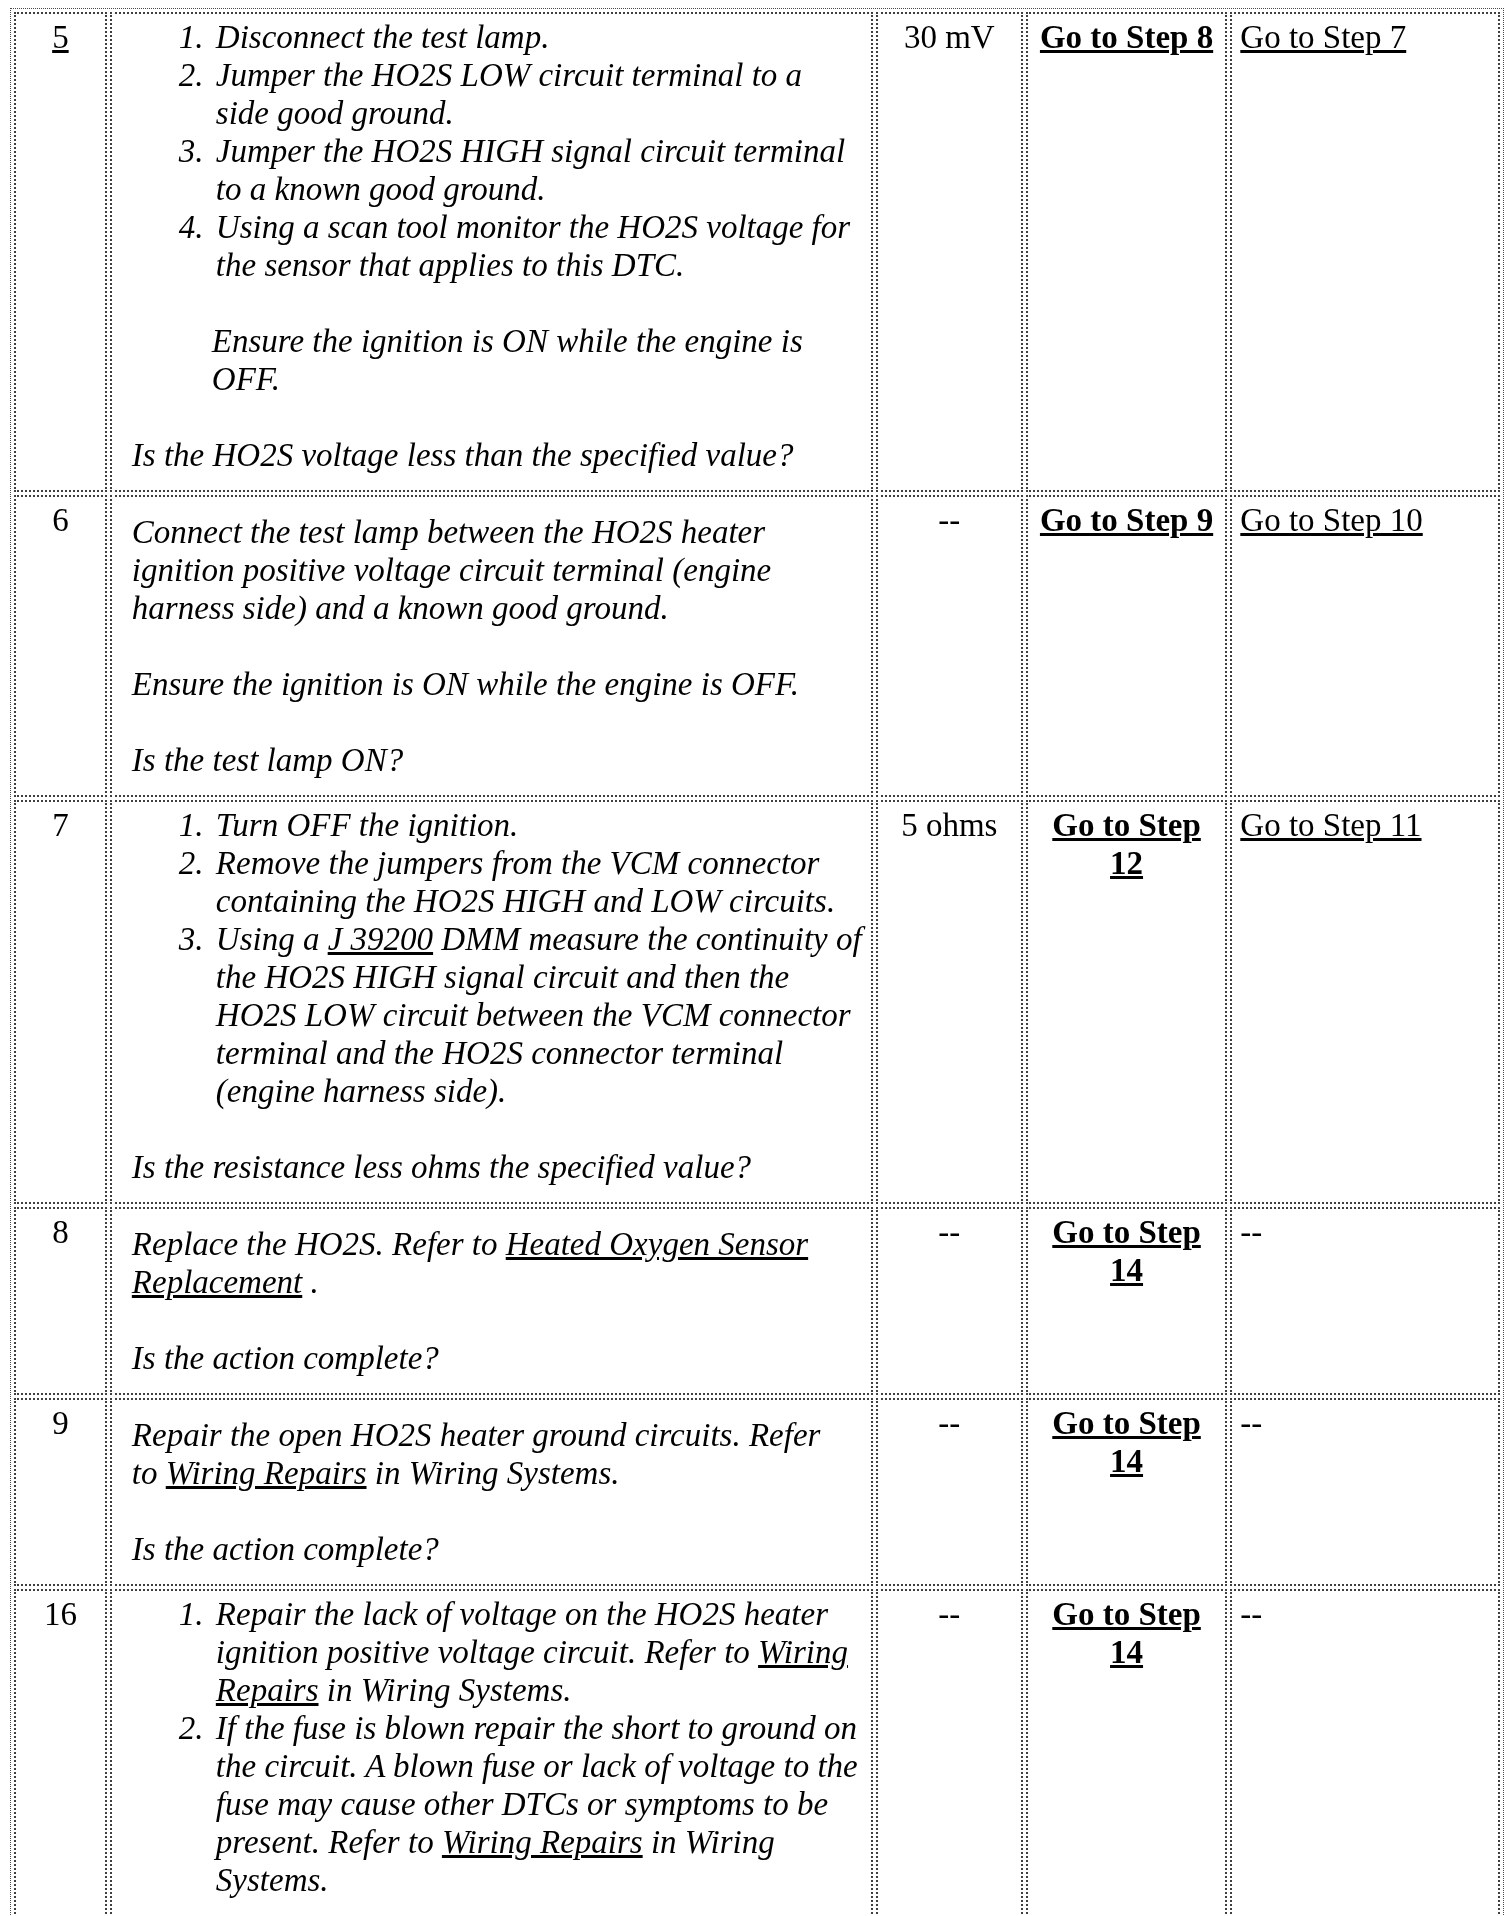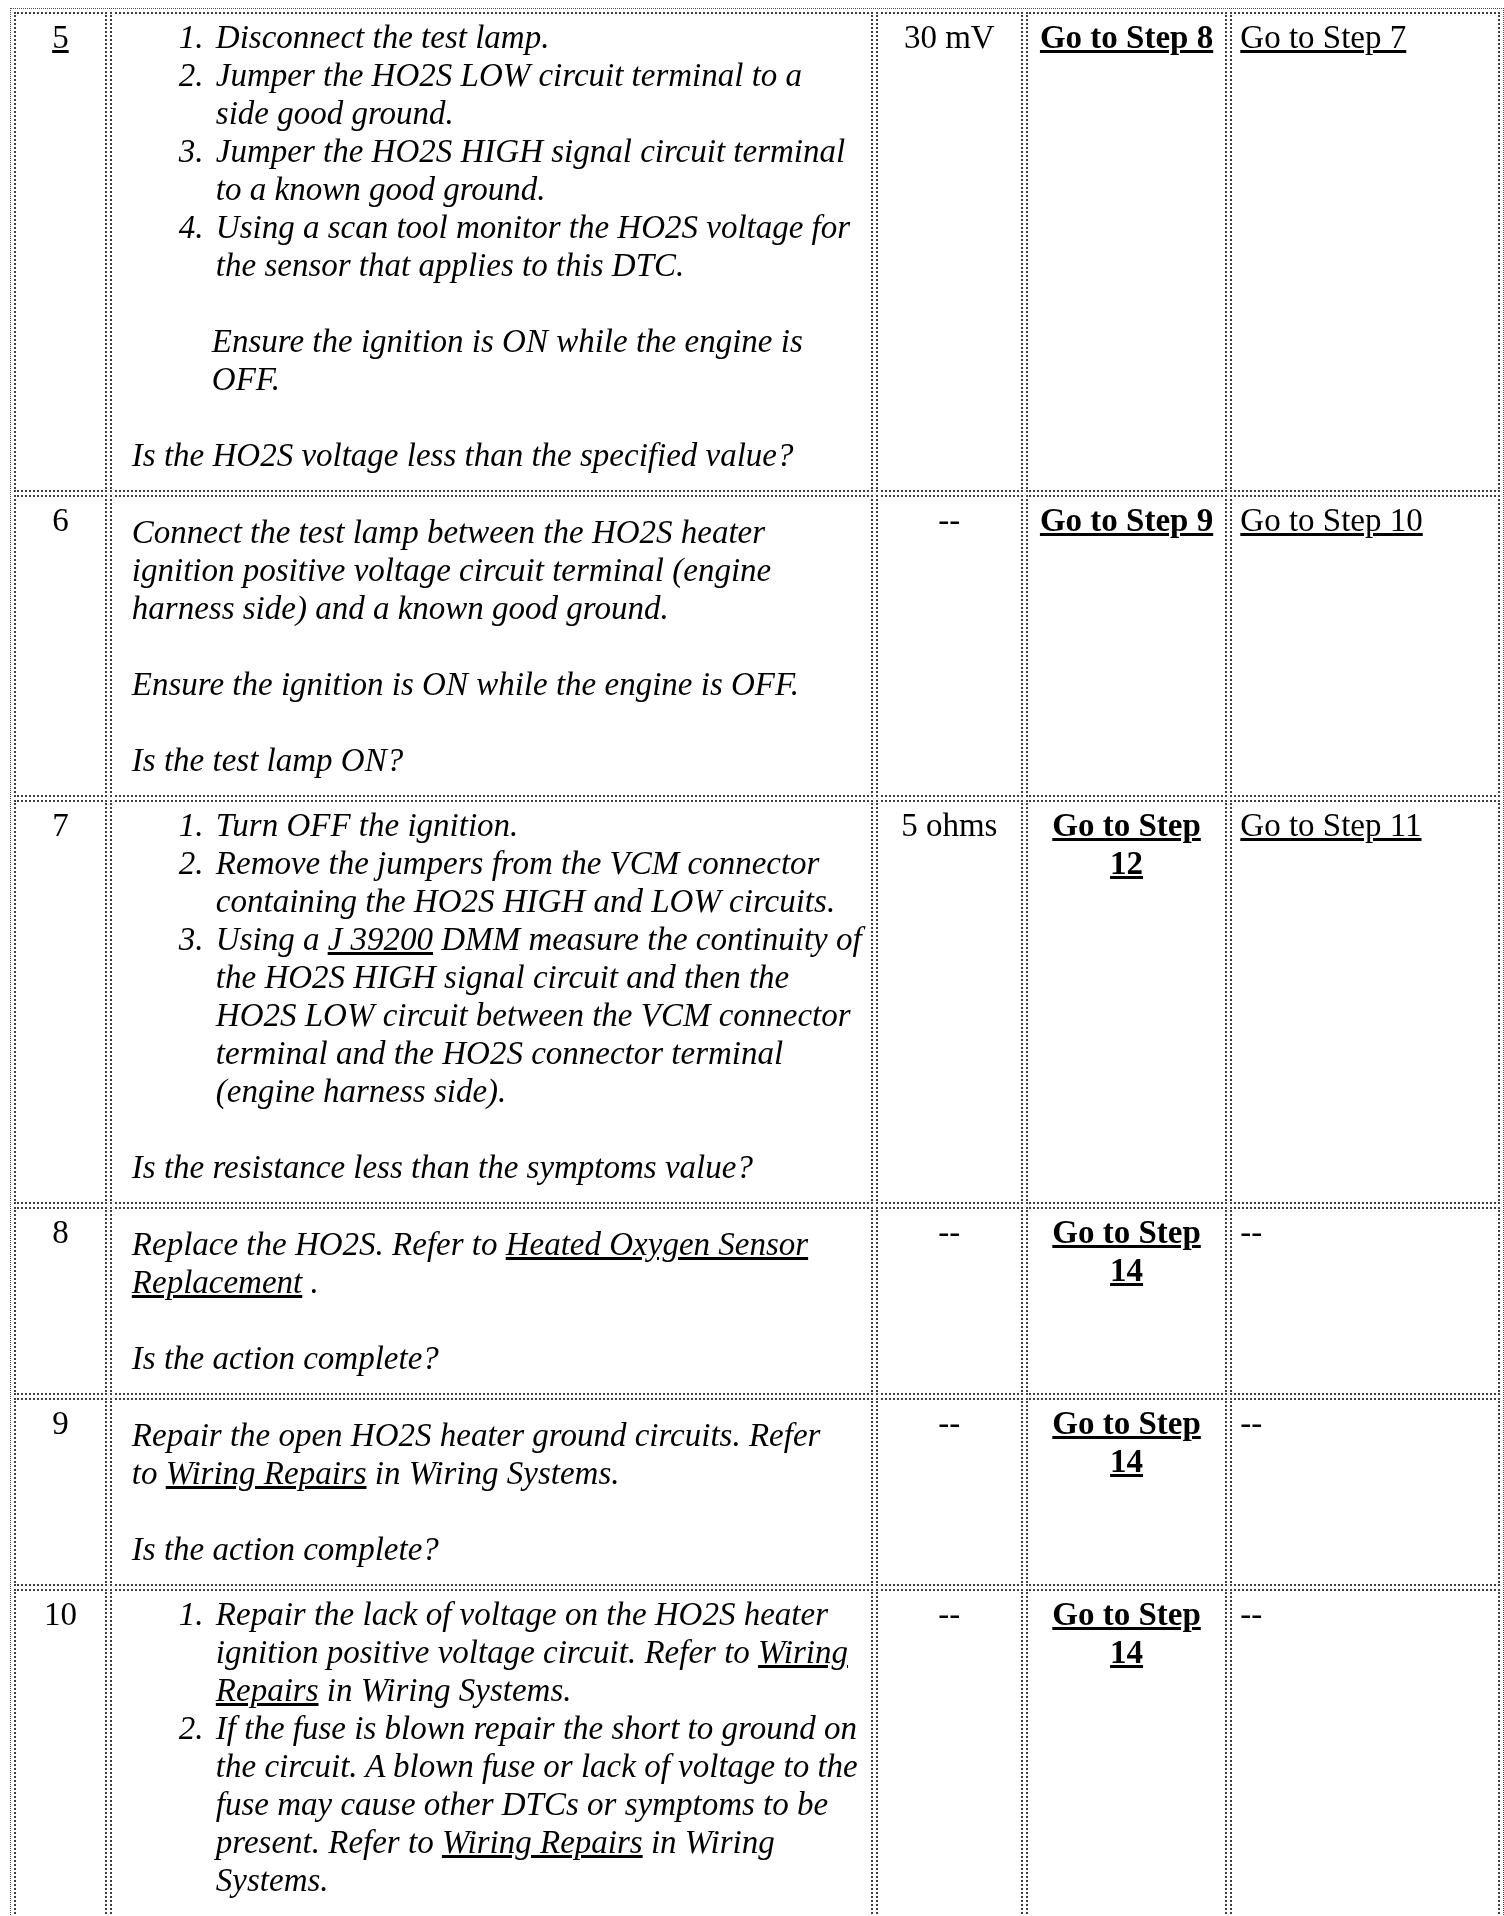--- a/index.html
+++ b/index.html
@@ -85,21 +85,21 @@
           <td class="no-cell"><a class="doc-link" href="#">Go to Step 10</a></td>
         </tr>
         <tr class="r2">
           <td class="step-cell"><span>7</span></td>
           <td class="action-cell">
             <ol class="action-list">
               <li><span>Turn OFF the ignition.</span></li>
               <li><span>Remove the jumpers from the VCM connector containing the HO2S HIGH and LOW circuits.</span></li>
               <li><span>Using a </span><a class="doc-link" href="#">J 39200</a><span> DMM measure the continuity of the HO2S HIGH signal circuit and then the HO2S LOW circuit between the VCM connector terminal and the HO2S connector terminal (engine harness side).</span></li>
             </ol>
-            <p class="para gap">Is the resistance less than the symptoms value?</p>
+            <p class="para gap">Is the resistance less ohms the specified value?</p>
           </td>
           <td class="value-cell"><span>5 ohms</span></td>
           <td class="yes-cell"><a class="doc-link" href="#">Go to Step 12</a></td>
           <td class="no-cell"><a class="doc-link" href="#">Go to Step 11</a></td>
         </tr>
         <tr class="r3">
           <td class="step-cell"><span>8</span></td>
           <td class="action-cell">
             <p class="para"><span>Replace the HO2S. Refer to </span><a class="doc-link" href="#">Heated Oxygen Sensor Replacement</a><span> .</span></p>
             <p class="para gap">Is the action complete?</p>
@@ -112,21 +112,21 @@
           <td class="step-cell"><span>9</span></td>
           <td class="action-cell">
             <p class="para"><span>Repair the open HO2S heater ground circuits. Refer to </span><a class="doc-link" href="#">Wiring Repairs</a><span> in Wiring Systems.</span></p>
             <p class="para gap">Is the action complete?</p>
           </td>
           <td class="value-cell"><span>--</span></td>
           <td class="yes-cell"><a class="doc-link" href="#">Go to Step 14</a></td>
           <td class="no-cell"><span>--</span></td>
         </tr>
         <tr class="r5">
-          <td class="step-cell"><span>10</span></td>
+          <td class="step-cell"><span>16</span></td>
           <td class="action-cell">
             <ol class="action-list">
               <li><span>Repair the lack of voltage on the HO2S heater ignition positive voltage circuit. Refer to </span><a class="doc-link" href="#">Wiring Repairs</a><span> in Wiring Systems.</span></li>
               <li><span>If the fuse is blown repair the short to ground on the circuit. A blown fuse or lack of voltage to the fuse may cause other DTCs or symptoms to be present. Refer to </span><a class="doc-link" href="#">Wiring Repairs</a><span> in Wiring Systems.</span></li>
             </ol>
             <p class="para gap">Is the action complete?</p>
           </td>
           <td class="value-cell"><span>--</span></td>
           <td class="yes-cell"><a class="doc-link" href="#">Go to Step 14</a></td>
           <td class="no-cell"><span>--</span></td>

